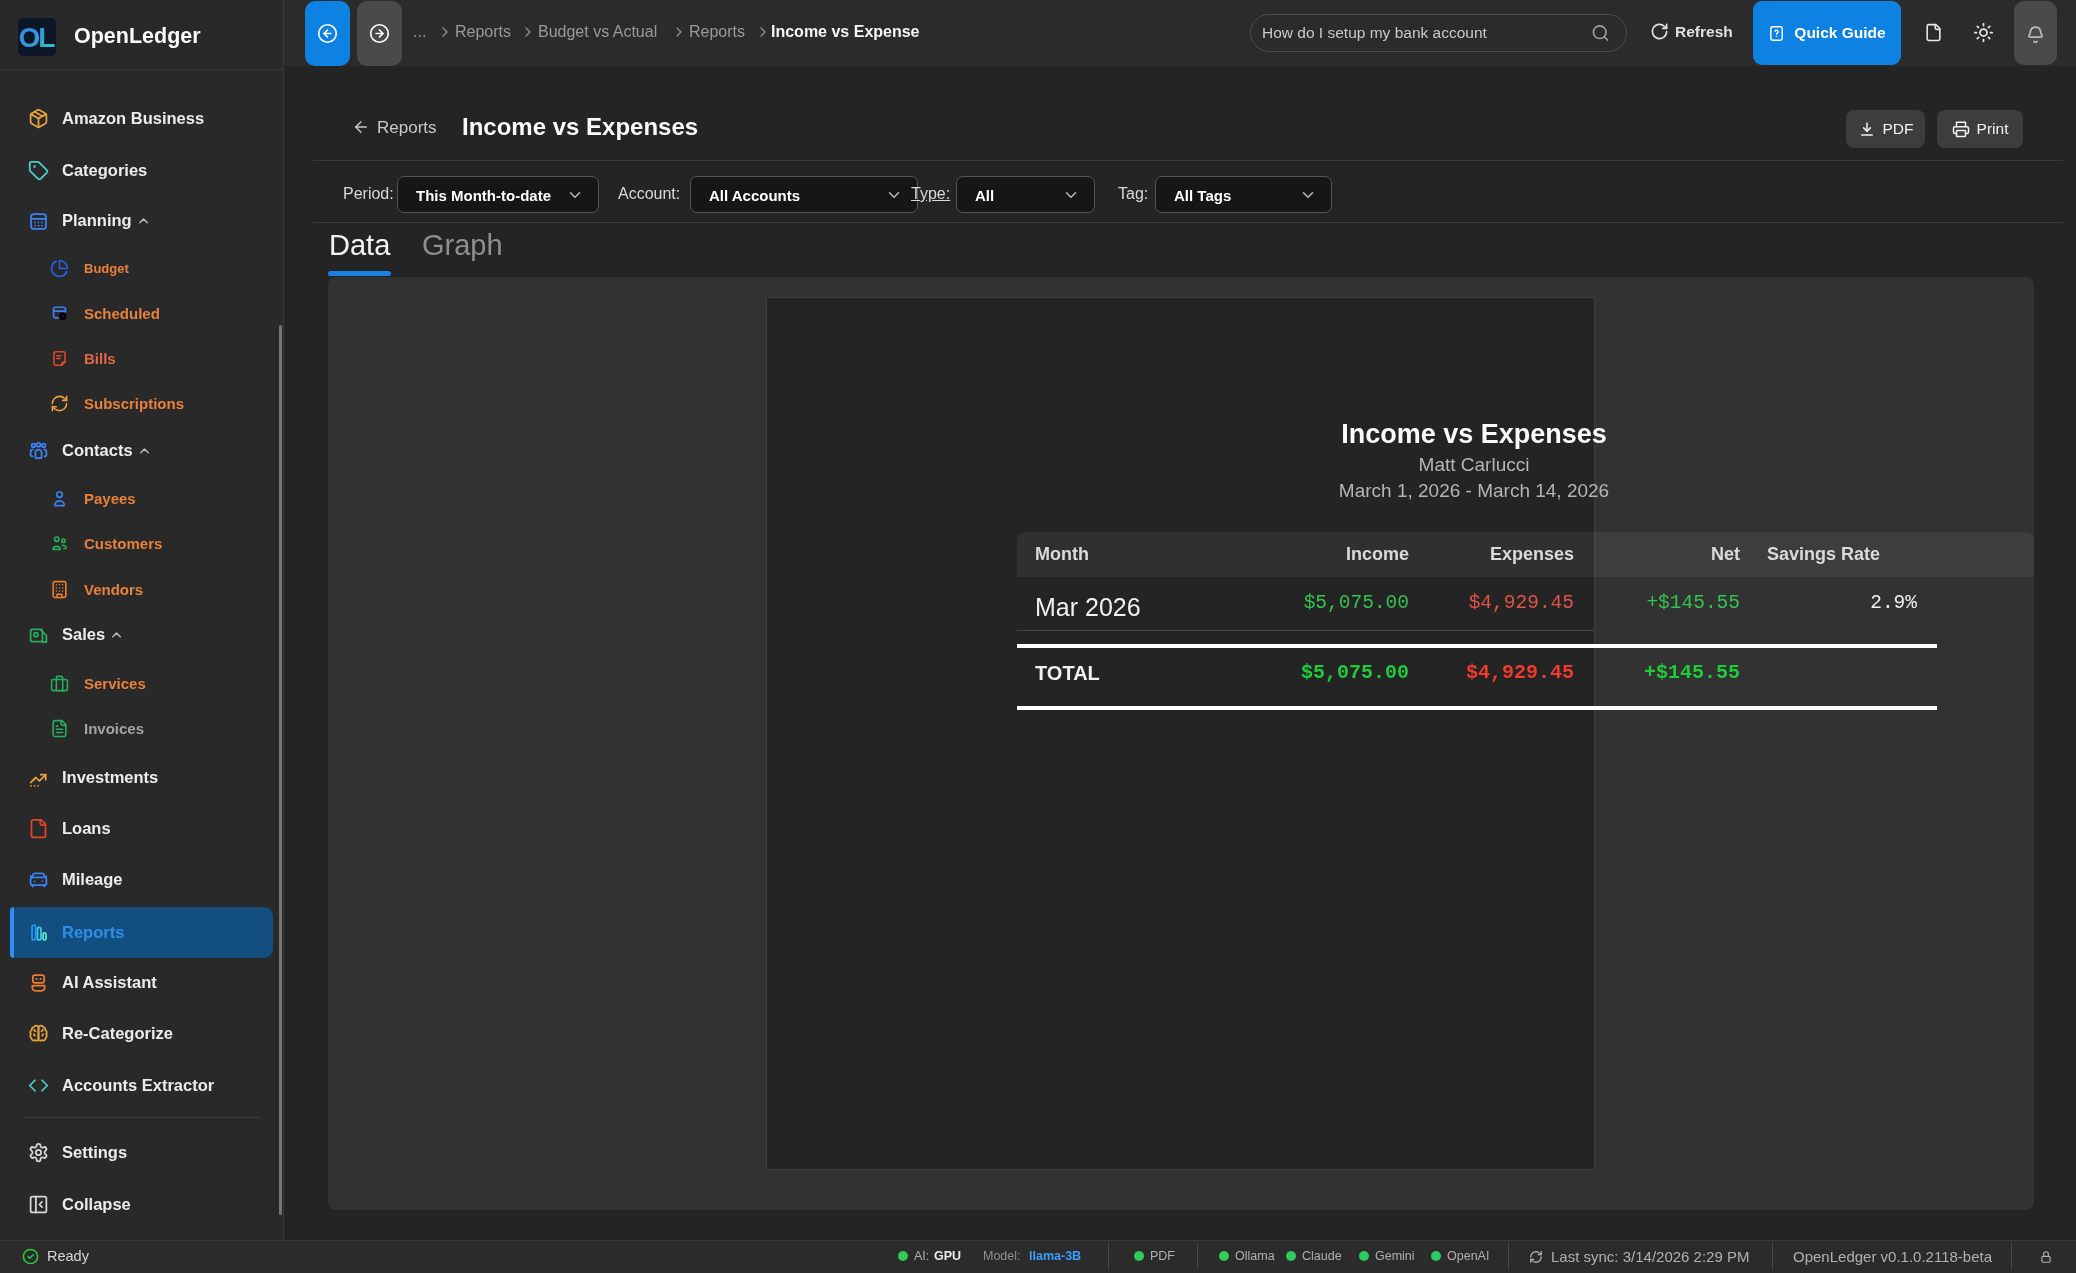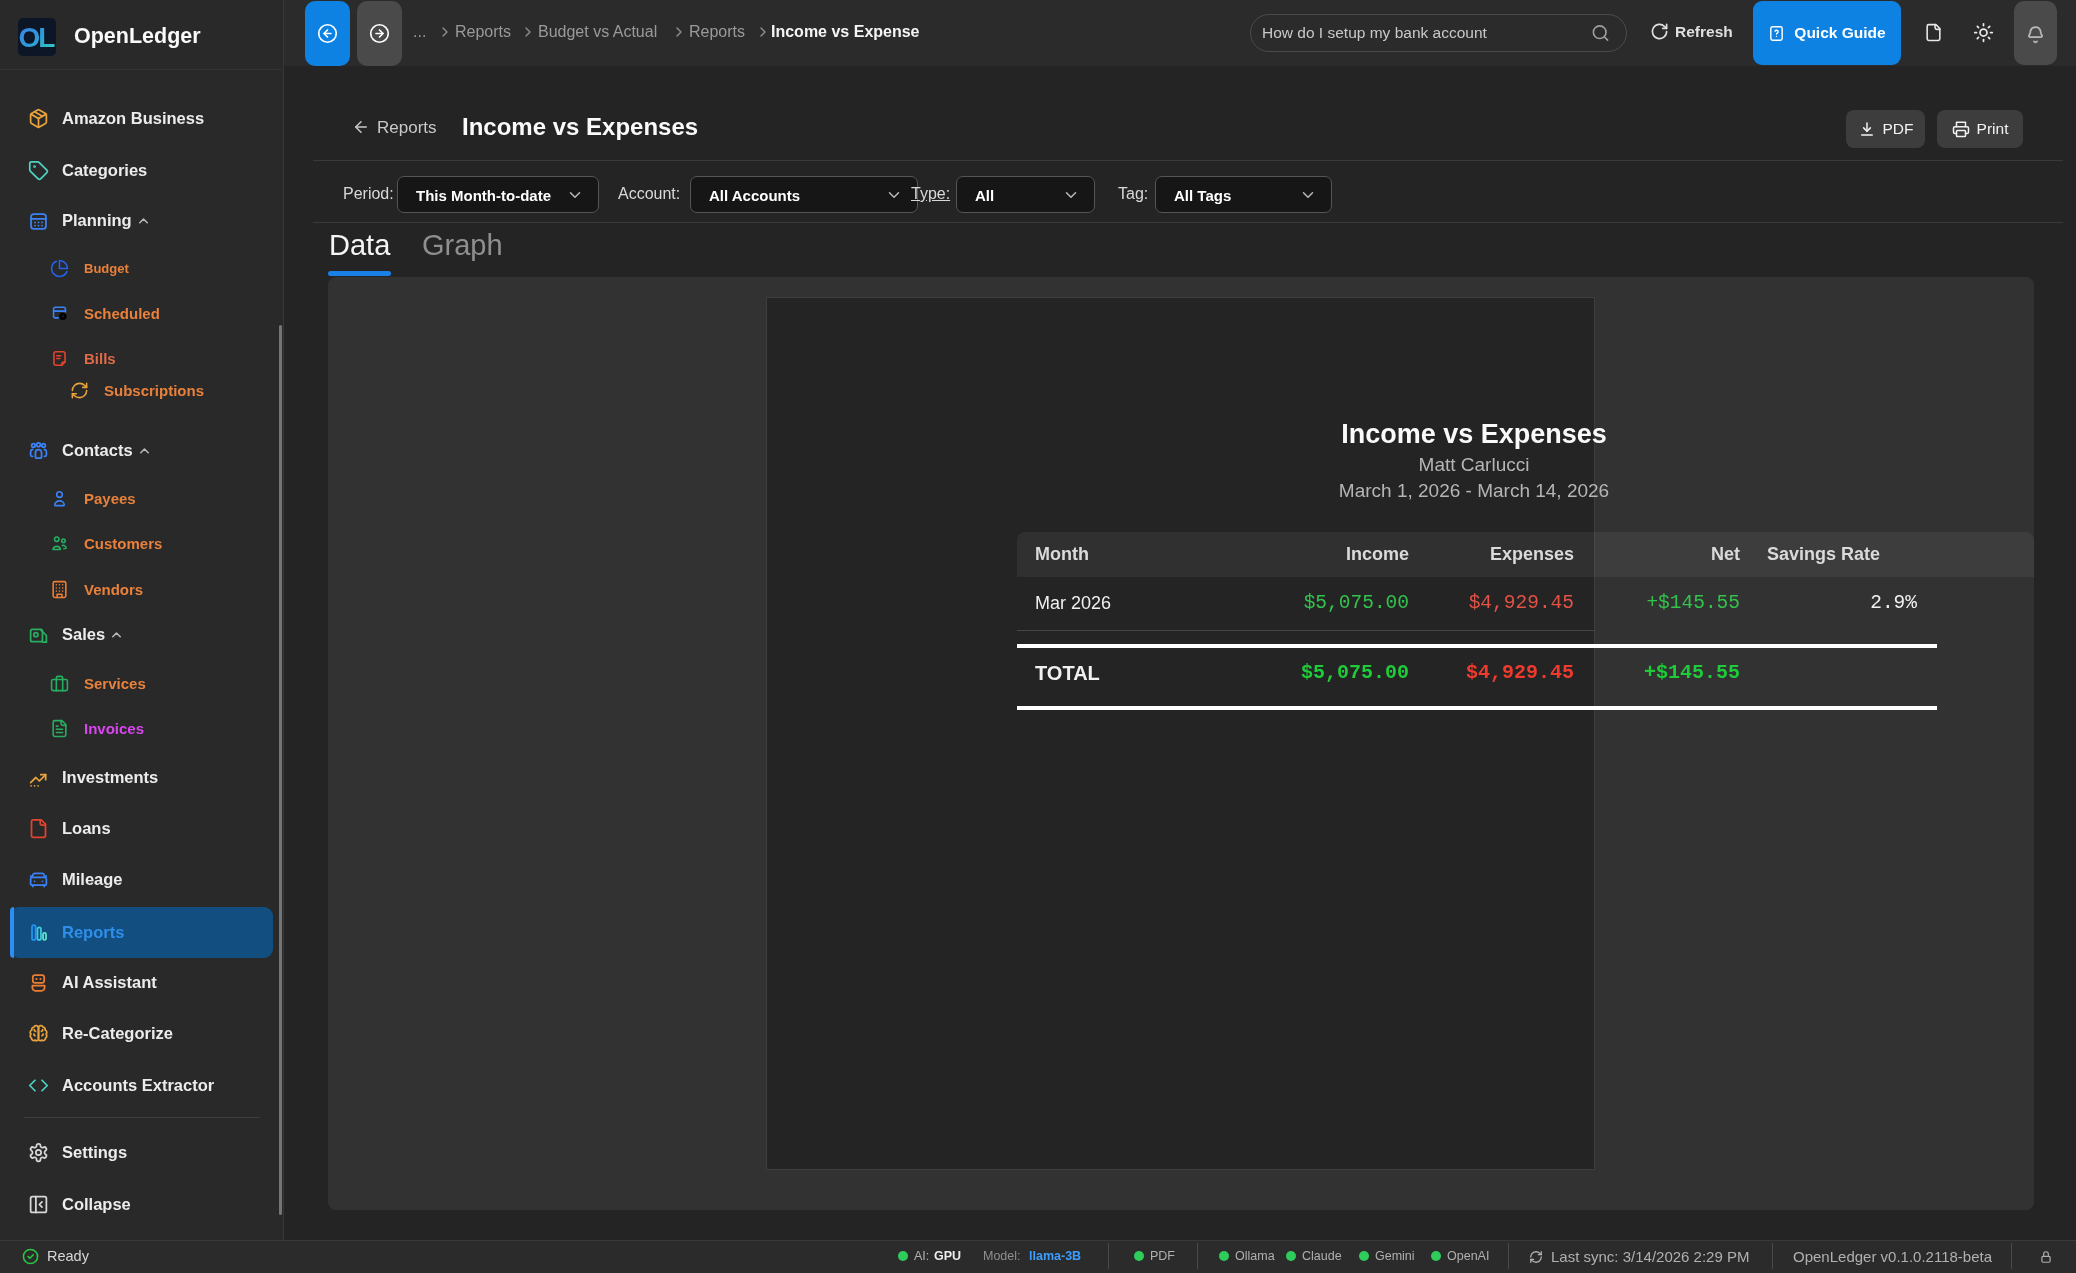--- a/index.html
+++ b/index.html
@@ -34,21 +34,21 @@
 .fsel .v { position:absolute; left:18px; top:50%; transform:translateY(-50%); font-size:15px; font-weight:bold; color:#fff; white-space:nowrap; }
 .fsel svg { position:absolute; right:14px; top:50%; transform:translateY(-50%); }
 #tab-data { position:absolute; left:329px; top:229px; font-size:29px; font-weight:500; color:#f5f5f5; }
 #tab-graph { position:absolute; left:422px; top:229px; font-size:29px; font-weight:500; color:#8f8f8f; }
 #tab-underline { position:absolute; left:328px; top:271px; width:63px; height:5px; background:#1a80e8; border-radius:2.5px; }
 .rep-title { position:absolute; left:1174px; top:419px; width:600px; text-align:center; font-size:27px; font-weight:bold; color:#fafafa; }
 .rep-sub1 { position:absolute; left:1174px; top:454px; width:600px; text-align:center; font-size:19px; color:#b5b5b5; }
 .rep-sub2 { position:absolute; left:1174px; top:480px; width:600px; text-align:center; font-size:19px; color:#b5b5b5; }
 #thead-band { position:absolute; left:1017px; top:532px; width:1017px; height:45px; background:rgba(255,255,255,0.055); border-radius:8px 8px 0 0; }
 .th { position:absolute; top:544px; font-size:18px; font-weight:bold; color:#dadada; }
-.td { position:absolute; font-size:18px; color:#f0f0f0; }
+.td { position:absolute; font-size:25px; color:#f0f0f0; }
 .mono { font-family:"Liberation Mono", monospace; font-size:19.5px; }
 .green { color:#33c24d; }
 .red { color:#e25247; }
 .tgreen { color:#1ecb38; font-weight:bold; }
 .tred { color:#ef3b2d; font-weight:bold; }
 .rline { position:absolute; background:#fff; height:3.5px; }
 .st { position:absolute; top:1249px; font-size:12.5px; color:#b0b0b0; white-space:nowrap; }
 .st2 { position:absolute; top:1248px; font-size:15px; color:#b0b0b0; white-space:nowrap; }
 .dot { position:absolute; top:1251px; width:10px; height:10px; border-radius:50%; background:#2ecc5b; }
 .stsep { position:absolute; top:1243px; width:1px; height:26px; background:#4a4a4a; }
@@ -133,21 +133,21 @@
     <div style="position:absolute;left:50px;top:13px;">
       <svg style="" width="19" height="19" viewBox="0 0 24 24" fill="none" stroke="#e0442e" stroke-width="2" stroke-linecap="round" stroke-linejoin="round">
         <path d="M16.5 3.5h-9a2.5 2.5 0 0 0-2.5 2.5v12a2.5 2.5 0 0 0 2.5 2.5h7.5l4-4V6a2.5 2.5 0 0 0-2.5-2.5Z"></path>
         <path d="M15 20.5V19a2.5 2.5 0 0 1 2.5-2.5H19"></path>
         <path d="M8.5 8.5h5"></path>
         <path d="M8.5 12h4"></path>
       </svg>
     </div>
     <div style="position:absolute;left:84px;top:50%;transform:translateY(-50%);font-size:15px;font-weight:600;color:#e06a45;white-space:nowrap;">Bills</div>
   </div>
-<div class="navrow" style="top:368px;margin-left:20px;">
+<div class="navrow" style="top:381px;">
     <div style="position:absolute;left:50px;top:13px;">
       <svg style="" width="19" height="19" viewBox="0 0 24 24" fill="none" stroke="#e8a33d" stroke-width="2" stroke-linecap="round" stroke-linejoin="round">
         <path d="M3 12a9 9 0 0 1 9-9 9.75 9.75 0 0 1 6.74 2.74L21 8"></path>
         <path d="M21 3v5h-5"></path>
         <path d="M21 12a9 9 0 0 1-9 9 9.75 9.75 0 0 1-6.74-2.74L3 16"></path>
         <path d="M3 21v-5h5"></path>
       </svg>
     </div>
     <div style="position:absolute;left:84px;top:50%;transform:translateY(-50%);font-size:15px;font-weight:600;color:#e8813c;white-space:nowrap;">Subscriptions</div>
   </div>
@@ -221,21 +221,21 @@
 <div class="navrow" style="top:706px;">
     <div style="position:absolute;left:50px;top:13px;">
       <svg style="" width="19" height="19" viewBox="0 0 24 24" fill="none" stroke="#27ae60" stroke-width="2" stroke-linecap="round" stroke-linejoin="round">
         <path d="M15 2H6a2 2 0 0 0-2 2v16a2 2 0 0 0 2 2h12a2 2 0 0 0 2-2V7Z"></path>
         <path d="M14 2v4a2 2 0 0 0 2 2h4"></path>
         <path d="M16 13H8"></path>
         <path d="M16 17H8"></path>
         <path d="M10 9H8"></path>
       </svg>
     </div>
-    <div style="position:absolute;left:84px;top:50%;transform:translateY(-50%);font-size:15px;font-weight:600;color:#d946ef;white-space:nowrap;">Invoices</div>
+    <div style="position:absolute;left:84px;top:50%;transform:translateY(-50%);font-size:15px;font-weight:600;color:#a3a3a3;white-space:nowrap;">Invoices</div>
   </div>
 <div class="navrow" style="top:755px;">
     <div style="position:absolute;left:28px;top:12px;">
       <svg style="" width="21" height="21" viewBox="0 0 24 24" fill="none" stroke="#e8a33d" stroke-width="2" stroke-linecap="round" stroke-linejoin="round">
         <path d="M3 17.8 9 12l4 4 7.2-7.2"></path>
         <path d="M14.5 8.8h5.7v5.7"></path>
         <path d="M3.5 21.5h-.01M7.5 21.5h-.01M11.5 21.5h-.01"></path>
       </svg>
     </div>
     <div style="position:absolute;left:62px;top:50%;transform:translateY(-50%);font-size:16.5px;font-weight:600;color:#ececec;white-space:nowrap;">Investments</div>

